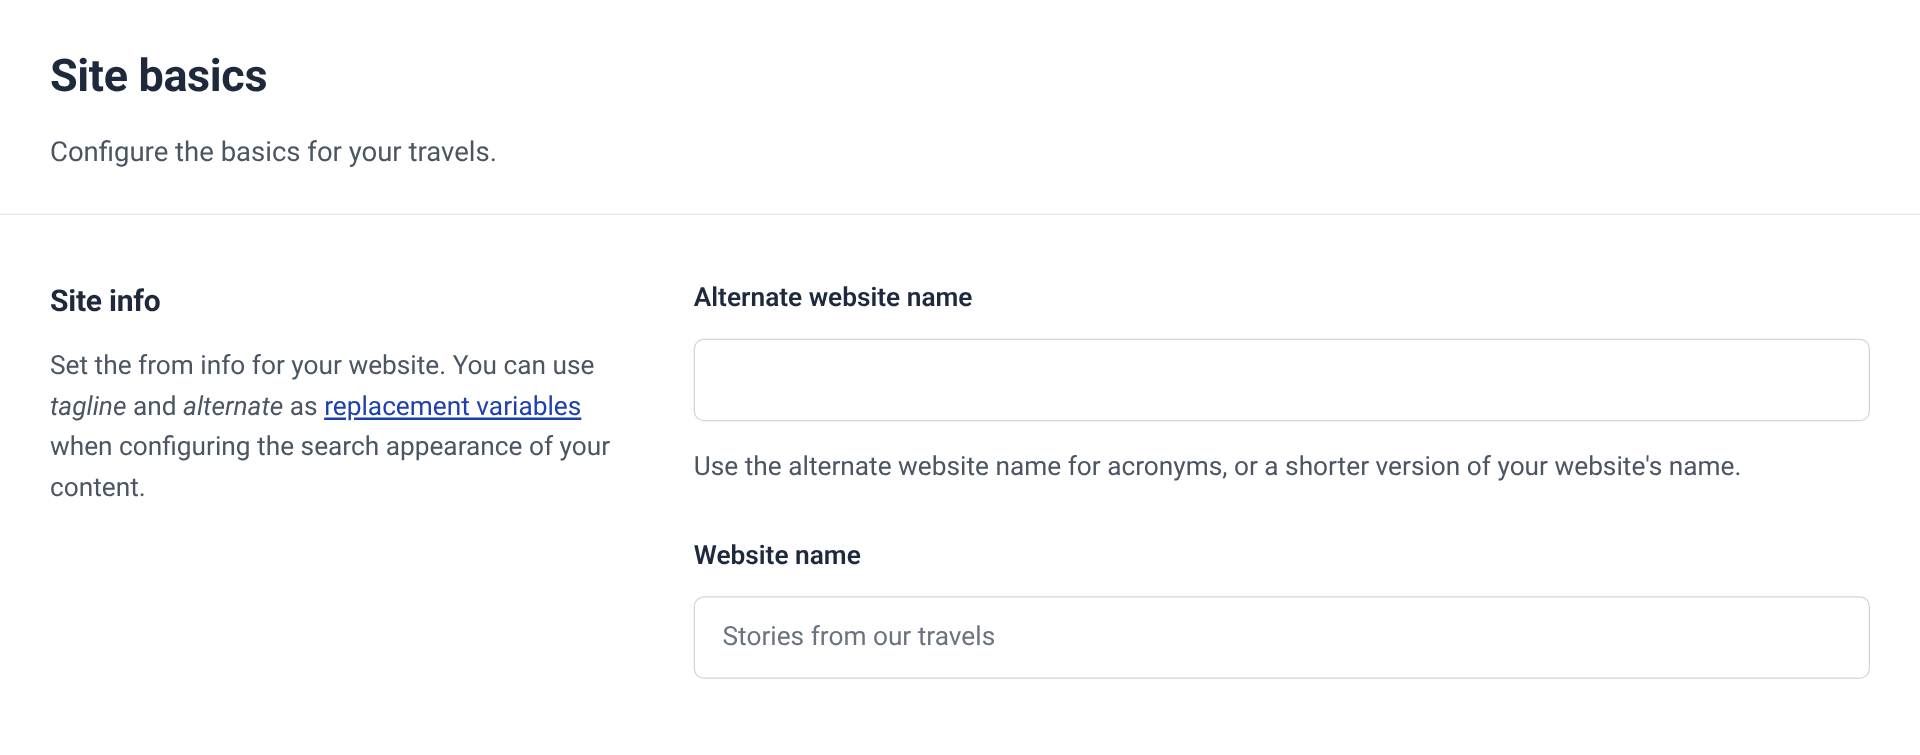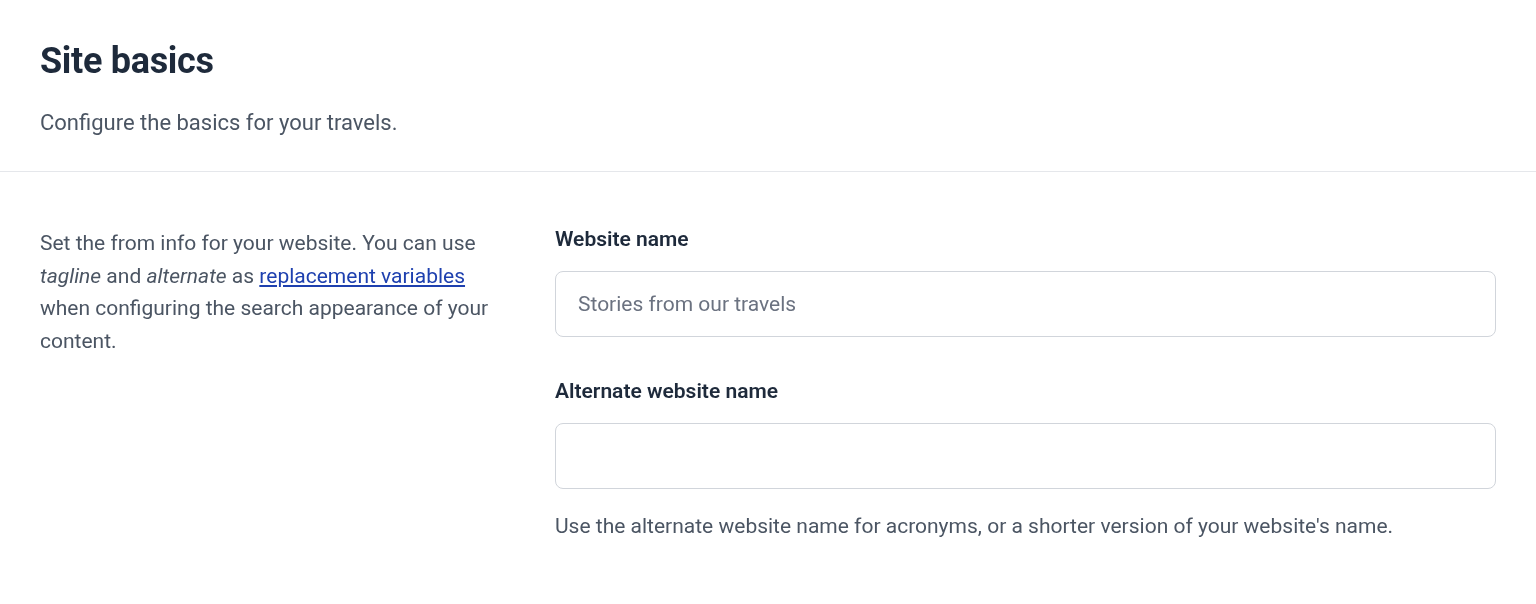--- a/index.html
+++ b/index.html
@@ -98,33 +98,34 @@
 <body>
 
 <div class="header">
   <h1 class="page-title">Site basics</h1>
   <p class="page-subtitle">Configure the basics for your travels.</p>
 </div>
 
 <div class="content">
 
   <div class="left-col">
+    <h2 class="section-heading">Site info</h2>
     <p class="section-desc">
       <span>Set the from info for your website. You can use </span><em>tagline</em><span> and </span><em>alternate</em><span> as </span><a class="link">replacement variables</a><span> when configuring the search appearance of your content.</span>
     </p>
   </div>
 
   <div class="right-col">
 
     <div class="form-group">
-      <label class="field-label">Website name</label>
-      <input type="text" class="text-input" value="Stories from our travels" style="">
+      <label class="field-label">Alternate website name</label>
+      <input type="text" class="text-input" value="" style="">
+      <p class="help-text">Use the alternate website name for acronyms, or a shorter version of your website's name.</p>
     </div>
 
     <div class="form-group">
-      <label class="field-label">Alternate website name</label>
-      <input type="text" class="text-input" value="" style="">
-      <p class="help-text">Use the alternate website name for acronyms, or a shorter version of your website's name.</p>
+      <label class="field-label">Website name</label>
+      <input type="text" class="text-input" value="Stories from our travels" style="">
     </div>
 
   </div>
 
 </div>
 
 </body></html>

